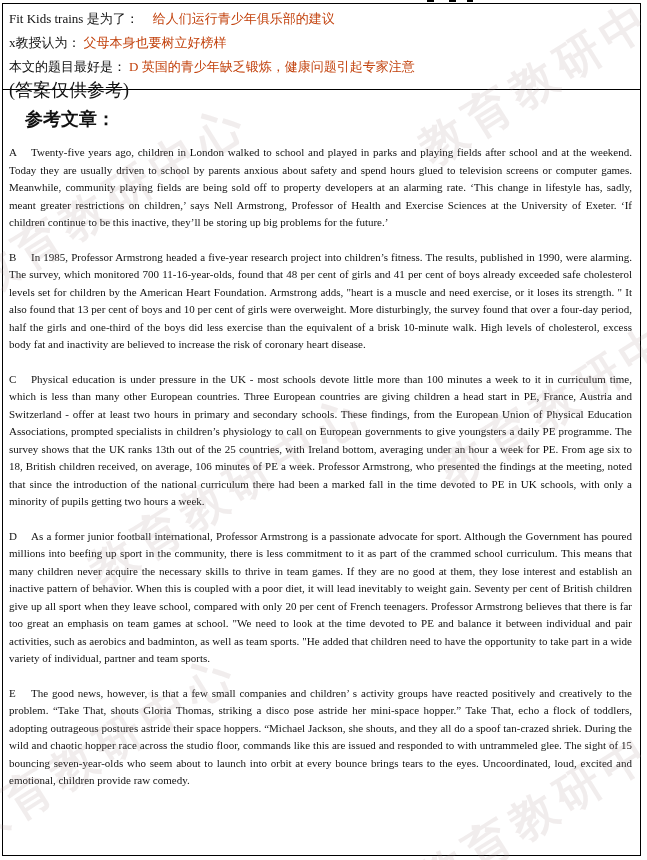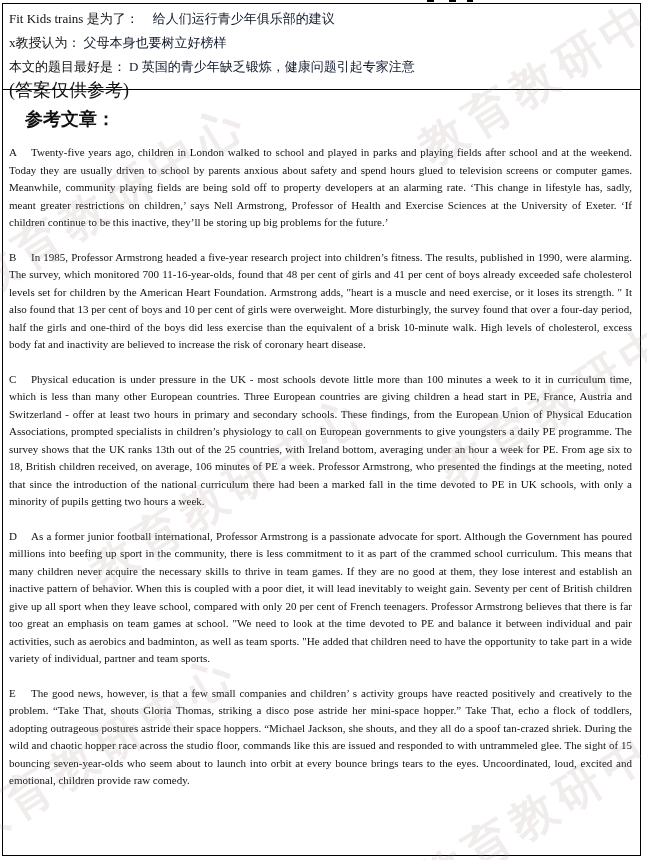--- a/index.html
+++ b/index.html
@@ -40,21 +40,21 @@
     height:86px;
     border-bottom:1px solid #000;
     padding:7px 8px 0 6px;
   }
   .ans-line{
     margin:0 0 9px 0;
     font-size:13px;
     line-height:15px;
     white-space:nowrap;
   }
-  .ans-red{color:#0f172a;margin-top:23px;}
+  .ans-red{color:#c2410c;margin-top:23px;}
   .gap-wide{margin-left:14px;}
   .gap-small{margin-left:3px;}
   .ans-note{margin:0;font-size:18px;line-height:14px;}
   .article-cell{
     box-sizing:border-box;
     height:766px;
     padding:4px 8px 0 6px;
   }
   .article-heading{
     margin:16px;

